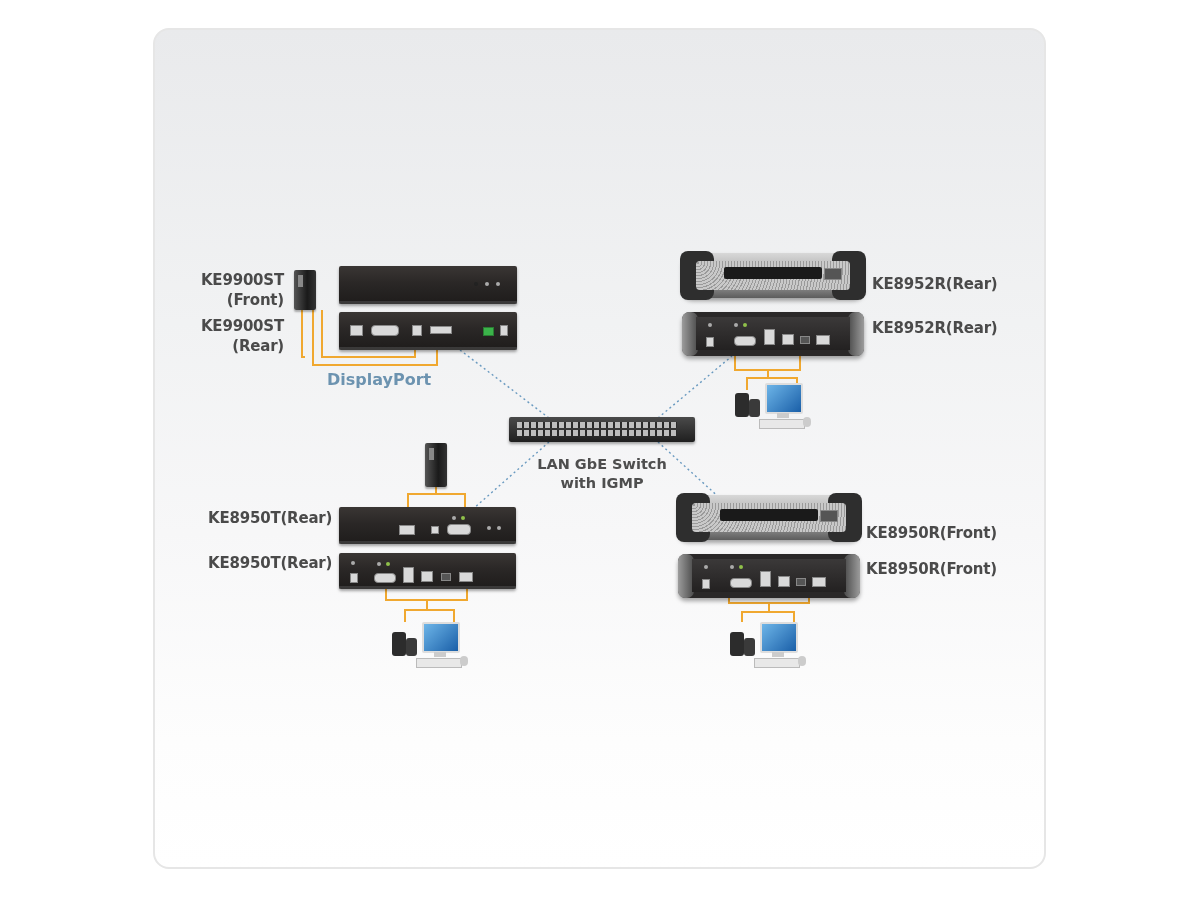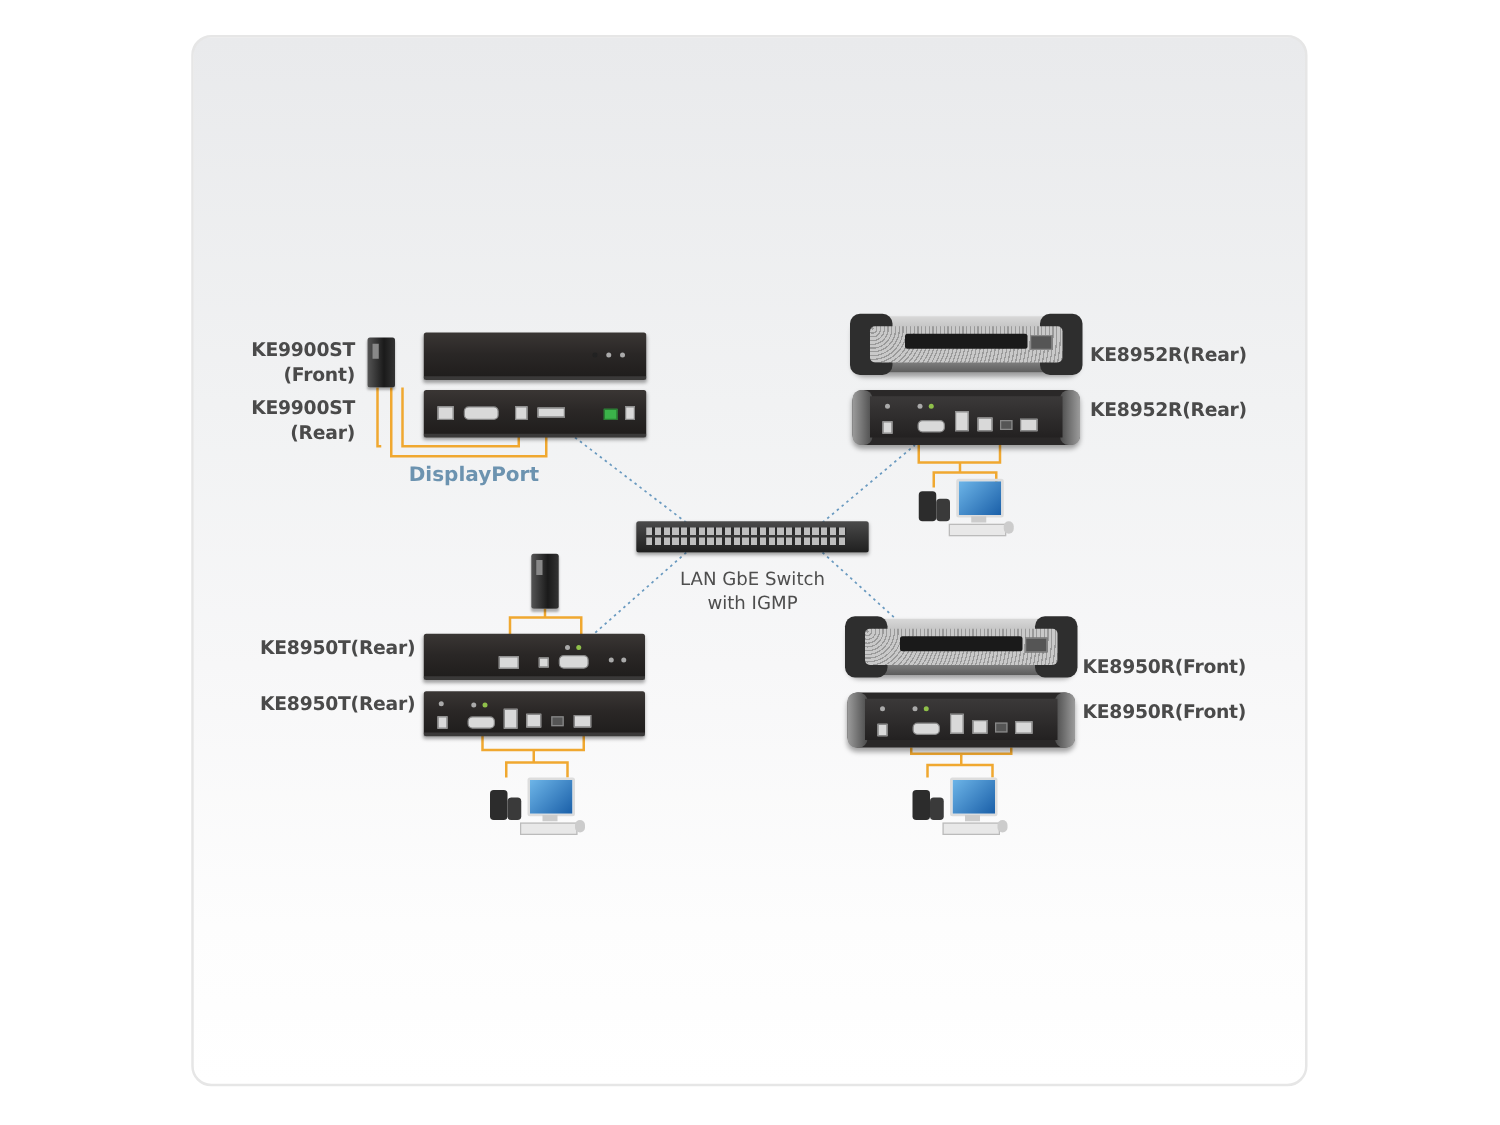--- a/index.html
+++ b/index.html
@@ -4,21 +4,21 @@
 <style>
   html, body { margin:0; padding:0; }
   body { width:1200px; height:900px; background:#ffffff; position:relative; overflow:hidden;
          font-family:"DejaVu Sans", "Liberation Sans", sans-serif; }
   .frame { position:absolute; left:153px; top:28px; width:893px; height:841px;
            border:2px solid #e6e6e6; border-radius:16px; box-sizing:border-box;
            background:linear-gradient(180deg,#e9eaec 0%,#f1f2f3 35%,#f7f7f8 60%,#fdfdfd 85%,#ffffff 100%); }
   .lbl { position:absolute; color:#4a4a4a; font-size:15px; font-weight:bold; white-space:nowrap; letter-spacing:-0.2px; }
   .lbl.right { text-align:right; }
   .dp { position:absolute; color:#6c93b0; font-size:16px; font-weight:bold; }
-  .sw-lbl { position:absolute; color:#4e4e4e; font-size:14.5px; font-weight:normal; text-align:center; line-height:19px; }
+  .sw-lbl { position:absolute; color:#4e4e4e; font-size:14.5px; font-weight:bold; text-align:center; line-height:19px; }
   .dev { position:absolute; border-radius:2px;
          background:linear-gradient(180deg,#3a3634 0%,#2a2726 45%,#1e1c1b 100%);
          box-shadow:0 2px 3px rgba(0,0,0,0.35); }
   .dev::after { content:""; position:absolute; left:0; right:0; bottom:0; height:3px; background:#555; opacity:.5; }
   .silver { position:absolute; border-radius:10px;
             background:linear-gradient(180deg,#d8d8d8 0%,#b0b0b0 40%,#8a8a8a 75%,#5c5c5c 100%);
             box-shadow:0 3px 4px rgba(0,0,0,0.35); }
   .silver .bump { position:absolute; top:-2px; width:34px; bottom:-2px; background:#2e2e2e; border-radius:8px; }
   .silver .face { position:absolute; left:14px; right:14px; top:8px; bottom:8px;
                   background:repeating-radial-gradient(circle at 2px 2px,#9a9a9a 0 1px,#c9c9c9 1px 3px); border-radius:4px; }

